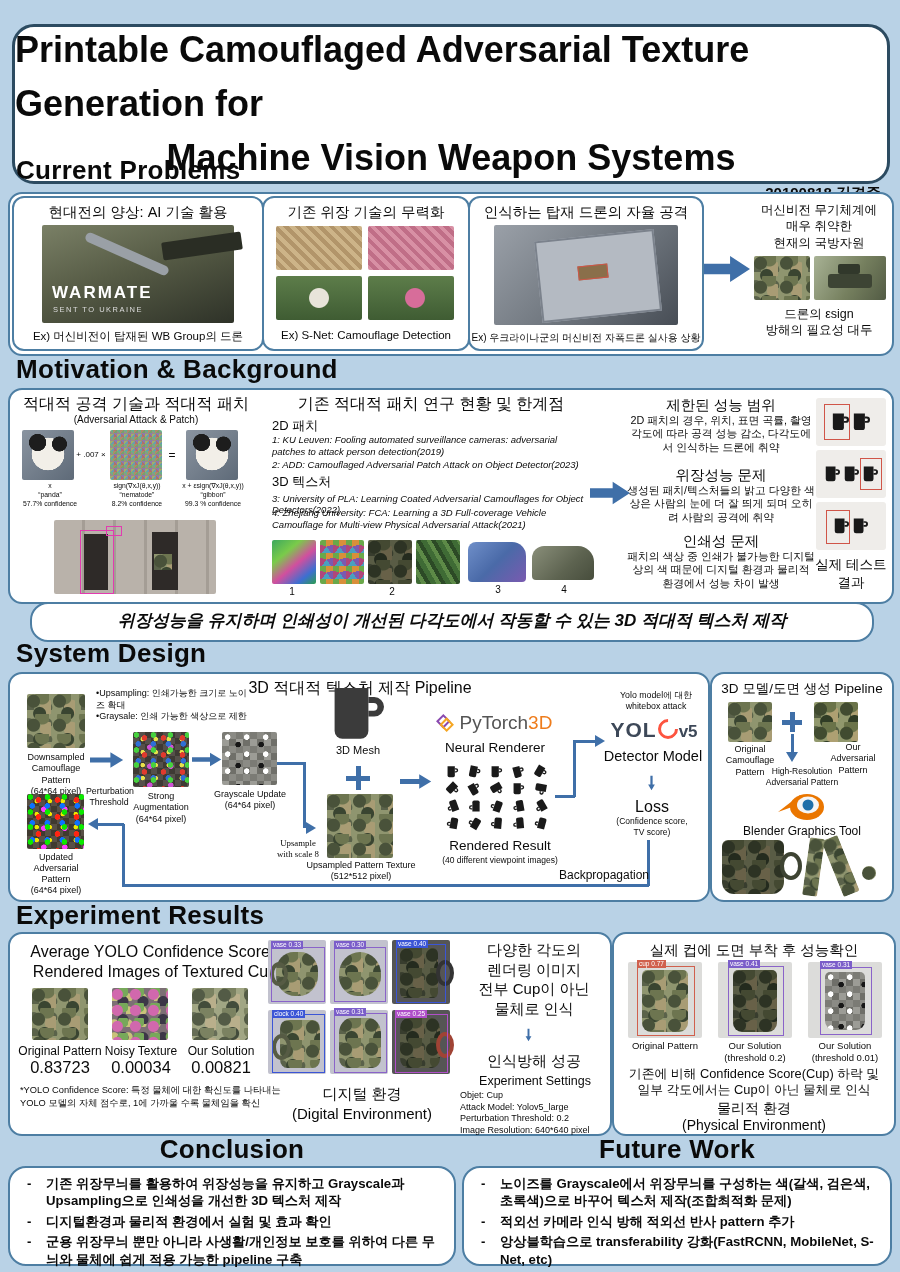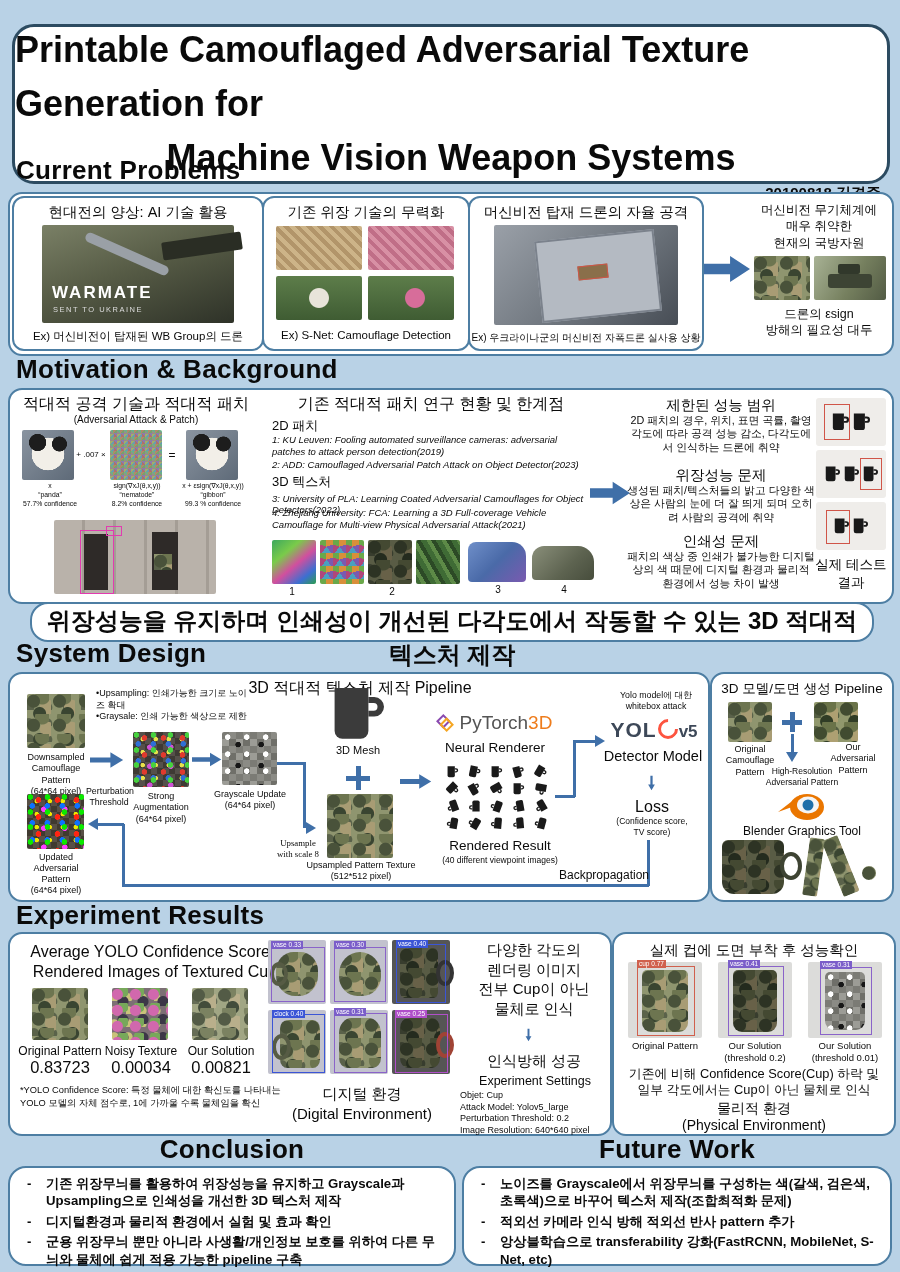--- a/index.html
+++ b/index.html
@@ -138,21 +138,21 @@
       <div class="img field" style="left:12px;top:78px;width:86px;height:44px;">
           <div class="abs blobW" style="left:24px;top:6px;width:38px;height:32px;"></div>
         </div>
       <div class="img field" style="left:104px;top:78px;width:86px;height:44px;">
           <div class="abs blobP" style="left:28px;top:6px;width:38px;height:32px;"></div>
         </div>
       <div class="abs ctr b" style="left:0;top:131px;width:100%;font-size:11.5px;">Ex) S-Net: Camouflage Detection</div>
     </div>
 
     <div class="subbox" style="left:458px;top:2px;width:232px;height:151px;">
-      <div class="abs ctr b" style="left:0;top:5px;width:100%;font-size:14.5px;">머신비전 탑재 드론의 자율 공격</div>
+      <div class="abs ctr b" style="left:0;top:5px;width:100%;font-size:14.5px;">인식하는 탑재 드론의 자율 공격</div>
       <div class="img screen-ph" style="left:24px;top:27px;width:184px;height:100px;">
         <div class="abs" style="left:44px;top:10px;width:116px;height:78px;background:#b4bac2;border:2px solid #7b828c;transform:rotate(-6deg);"></div>
         <div class="abs" style="left:84px;top:40px;width:28px;height:12px;background:#8a6f4a;border:1px solid #d05548;transform:rotate(-6deg);"></div>
       </div>
       <div class="abs ctr b" style="left:0;top:133px;width:100%;font-size:10px;">Ex) 우크라이나군의 머신비전 자폭드론 실사용 상황</div>
     </div>
 
     <svg class="arrR" style="left:694px;top:60px;" width="46" height="30" viewBox="0 0 60 34">
         <use href="#arrRg"></use>
       </svg>
@@ -258,21 +258,21 @@
       <svg width="15" height="16" viewBox="0 0 40 42" fill="#191919">
           <use href="#mugS"></use>
         </svg>
       <div class="redbox" style="left:10px;top:8px;width:22px;height:32px;"></div>
     </div>
     <div class="abs ctr b pre" style="left:800px;top:166px;width:82px;font-size:13.5px;line-height:1.3;">실제 테스트
 결과</div>
   </div>
 
   <div class="panel ctr" style="left:30px;top:602px;width:840px;height:36px;border-radius:18px;">
-    <div style="font-size:24px;font-weight:800;line-height:34px;">위장성능을 유지하며 인쇄성이 개선된 다각도에서 작동할 수 있는 3D 적대적 텍스처 제작</div>
+    <div style="font-size:17px;font-weight:800;line-height:34px;font-style:italic;">위장성능을 유지하며 인쇄성이 개선된 다각도에서 작동할 수 있는 3D 적대적 텍스처 제작</div>
   </div>
 
   <div class="sec-h" style="left:16px;top:638px;">System Design</div>
 
   <div class="panel" style="left:8px;top:672px;width:698px;height:226px;">
     <div class="abs ctr b" style="left:180px;top:4px;width:340px;font-size:16px;">3D 적대적 텍스처 제작 Pipeline</div>
     <div class="abs" style="left:86px;top:14px;width:158px;font-size:9px;line-height:1.3;">
       <div>•Upsampling: 인쇄가능한 크기로 노이즈 확대</div>
       <div>•Graysale: 인쇄 가능한 색상으로 제한</div>
     </div>

